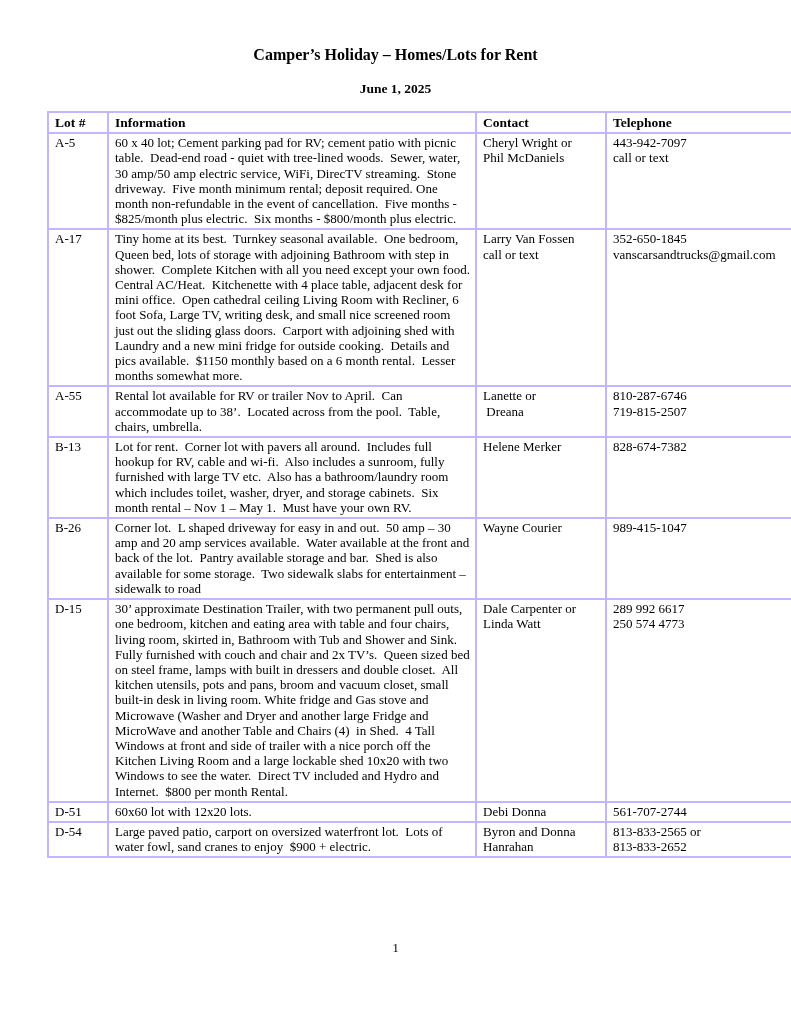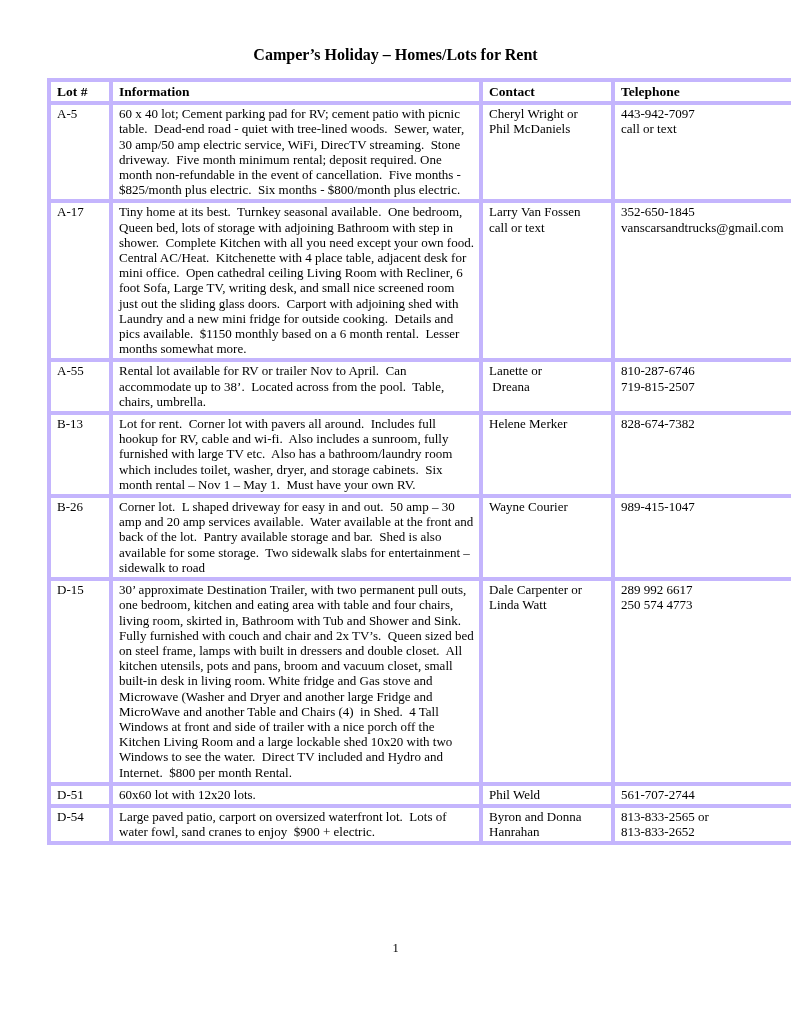--- a/index.html
+++ b/index.html
@@ -35,21 +35,21 @@
   table.listing {
     margin: 14px 0 0 47px;
     width: 697px;
     border-collapse: collapse;
     table-layout: fixed;
     font-size: 13px;
     line-height: 15.2px;
   }
   table.listing th,
   table.listing td {
-    border: 4px solid #c4b5fd;
+    border: 2px solid #c4b5fd;
     vertical-align: top;
     text-align: left;
     padding: 1px 4px 2px 6px;
     font-weight: normal;
     white-space: pre-wrap;
   }
   table.listing th {
     font-weight: bold;
     font-size: 13.5px;
     padding-top: 2px;
@@ -67,20 +67,21 @@
     top: 941px;
     text-align: center;
     font-size: 12.5px;
   }
 </style>
 </head>
 <body>
 
 <div class="page">
   <h1 class="title">Camper’s Holiday – Homes/Lots for Rent</h1>
+  <h2 class="date">June 1, 2025</h2>
 
   <table class="listing">
     <thead>
       <tr>
         <th class="col-lot">Lot #</th>
         <th class="col-info">Information</th>
         <th class="col-contact">Contact</th>
         <th class="col-phone">Telephone</th>
       </tr>
     </thead>
@@ -117,21 +118,21 @@
         </tr>
         <tr>
           <td class="cell-lot">D-15</td>
           <td class="cell-info">30’ approximate Destination Trailer, with two permanent pull outs, one bedroom, kitchen and eating area with table and four chairs, living room, skirted in, Bathroom with Tub and Shower and Sink.  Fully furnished with couch and chair and 2x TV’s.  Queen sized bed on steel frame, lamps with built in dressers and double closet.  All kitchen utensils, pots and pans, broom and vacuum closet, small built-in desk in living room. White fridge and Gas stove and Microwave (Washer and Dryer and another large Fridge and MicroWave and another Table and Chairs (4)  in Shed.  4 Tall Windows at front and side of trailer with a nice porch off the Kitchen Living Room and a large lockable shed 10x20 with two Windows to see the water.  Direct TV included and Hydro and Internet.  $800 per month Rental.</td>
           <td class="cell-contact"><div>Dale Carpenter or</div><div>Linda Watt</div></td>
           <td class="cell-phone"><div>289 992 6617</div><div>250 574 4773</div></td>
         </tr>
         <tr>
           <td class="cell-lot">D-51</td>
           <td class="cell-info">60x60 lot with 12x20 lots.</td>
-          <td class="cell-contact"><div>Phil Weld</div></td>
+          <td class="cell-contact"><div>Debi Donna</div></td>
           <td class="cell-phone"><div>561-707-2744</div></td>
         </tr>
         <tr>
           <td class="cell-lot">D-54</td>
           <td class="cell-info">Large paved patio, carport on oversized waterfront lot.  Lots of water fowl, sand cranes to enjoy  $900 + electric.</td>
           <td class="cell-contact"><div>Byron and Donna</div><div>Hanrahan</div></td>
           <td class="cell-phone"><div>813-833-2565 or</div><div>813-833-2652</div></td>
         </tr>
       </tbody>
   </table>

